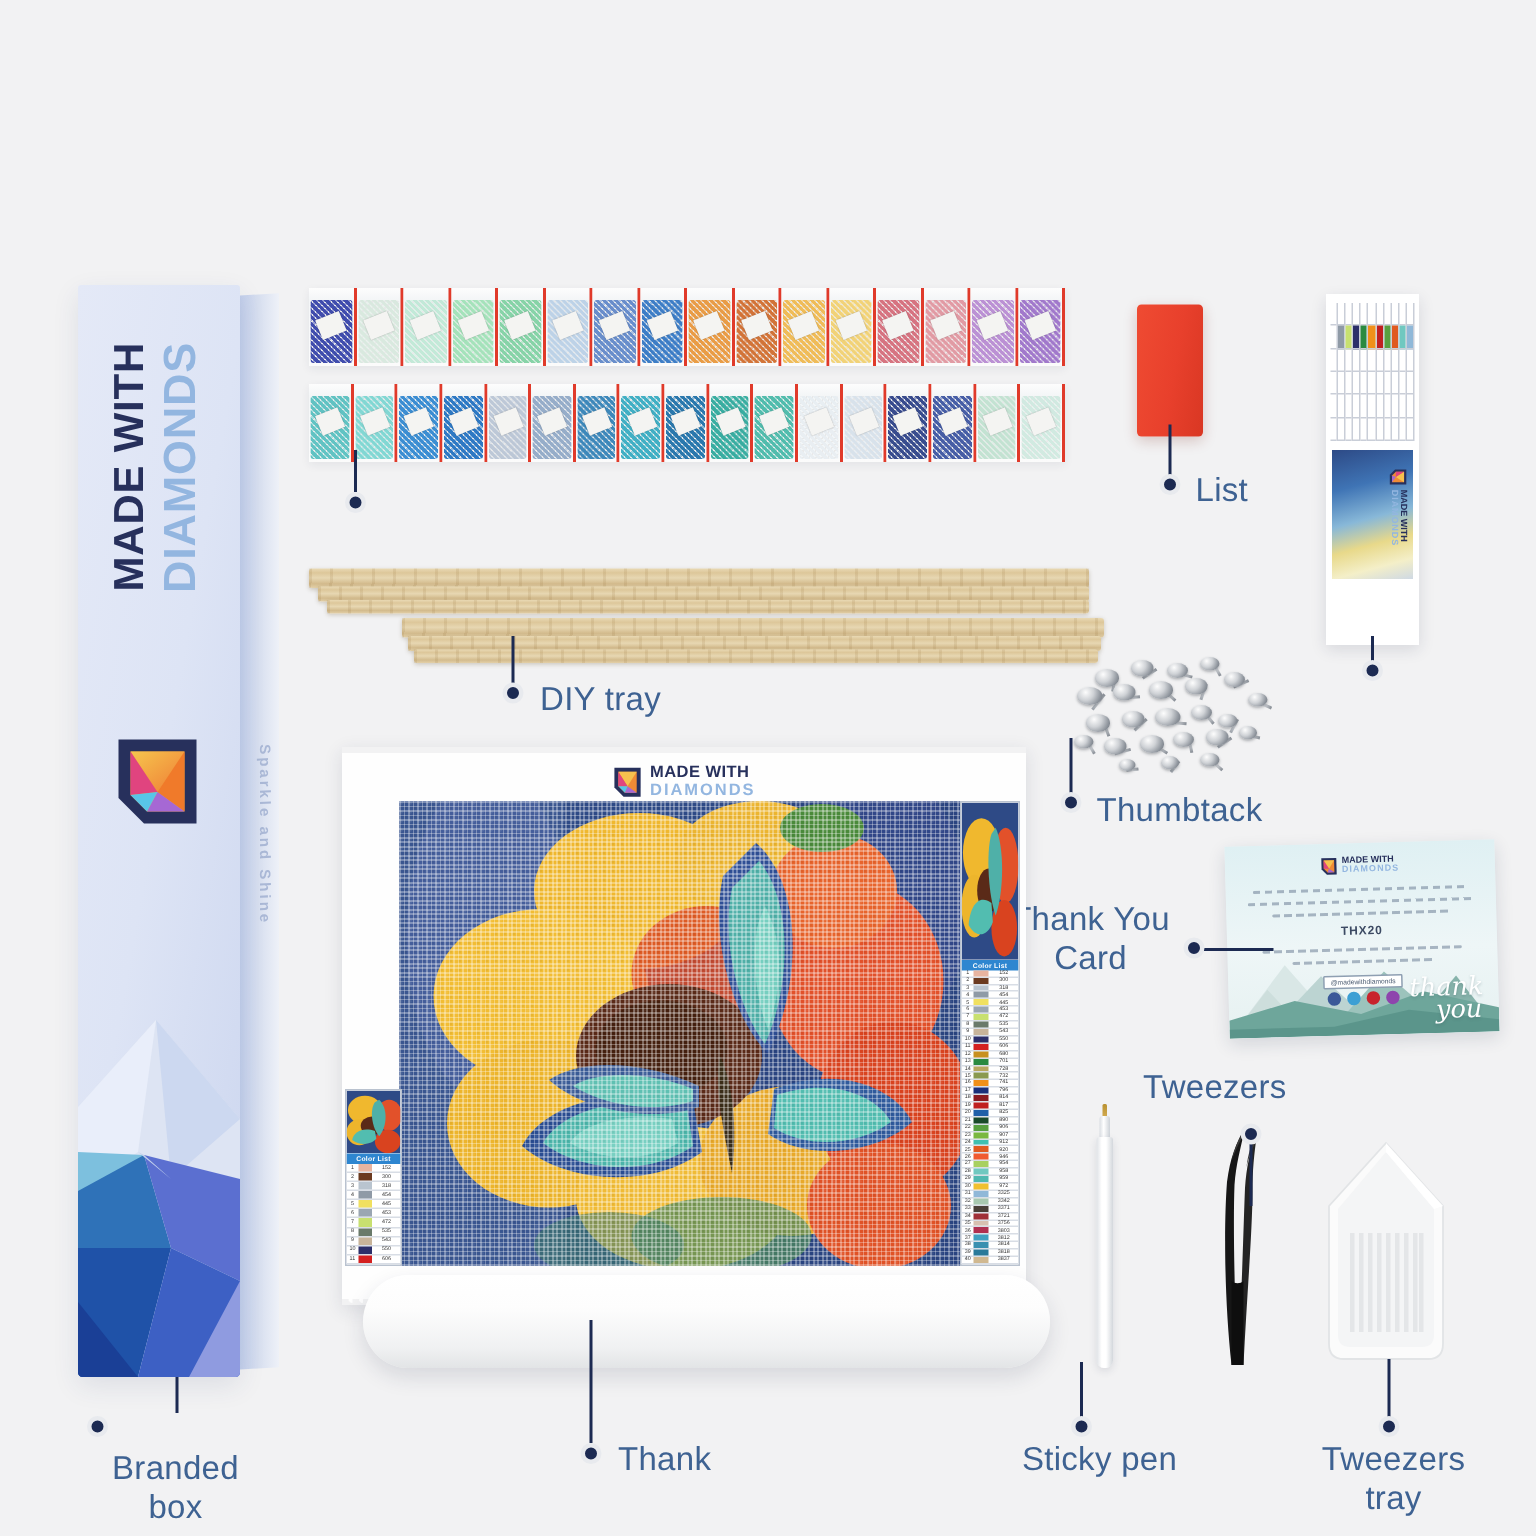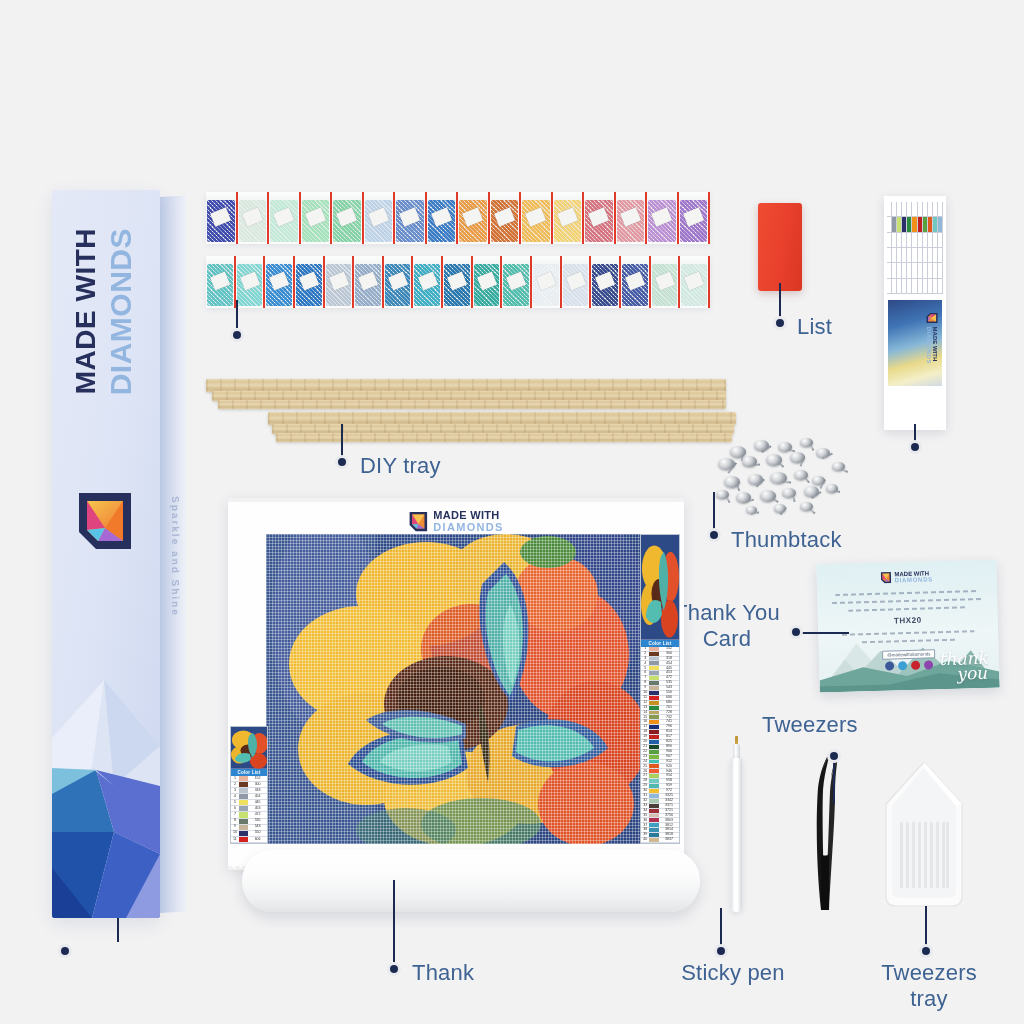--- a/index.html
+++ b/index.html
@@ -255,20 +255,22 @@
         <polygon points="0,214 62,214 40,300 0,300" fill="#1f52a8"></polygon>
         <polygon points="62,214 108,236 108,300 40,300" fill="#3d60c4"></polygon>
         <polygon points="0,250 40,300 0,300" fill="#1a3f96"></polygon>
         <polygon points="108,236 108,300 74,300" fill="#8f9be0"></polygon>
         <polygon points="40,150 62,168 44,152" fill="#c3d1ec"></polygon>
       </svg>
     </div>
     <div class="leader v" style="left:65px; top:728px; height:24px;"></div>
   </div>
   <div class="dot" style="left:58px; top:944px;"></div>
+  <div class="label" style="left:63px; top:936px; width:120px; text-align:center; transform:translate(-6px,30px);">Branded
+box</div>
 
   <div class="bagstrip" style="left:206px; top:192px; width:504px; height:52px;">
       <div class="bag">
         <div class="beads" style="background: repeating-linear-gradient(45deg, rgb(51, 64, 168) 0px, rgb(51, 64, 168) 2px, rgba(255, 255, 255, 0.45) 2px, rgba(255, 255, 255, 0.45) 3px), repeating-linear-gradient(-45deg, rgb(51, 64, 168) 0px, rgb(51, 64, 168) 2px, rgba(0, 0, 0, 0.15) 2px, rgba(0, 0, 0, 0.15) 3px);"></div>
         <div class="tag"></div>
       </div>
       <div class="bag">
         <div class="beads" style="background: repeating-linear-gradient(45deg, rgb(215, 232, 222) 0px, rgb(215, 232, 222) 2px, rgba(255, 255, 255, 0.45) 2px, rgba(255, 255, 255, 0.45) 3px), repeating-linear-gradient(-45deg, rgb(215, 232, 222) 0px, rgb(215, 232, 222) 2px, rgba(0, 0, 0, 0.15) 2px, rgba(0, 0, 0, 0.15) 3px);"></div>
         <div class="tag"></div>
       </div>

